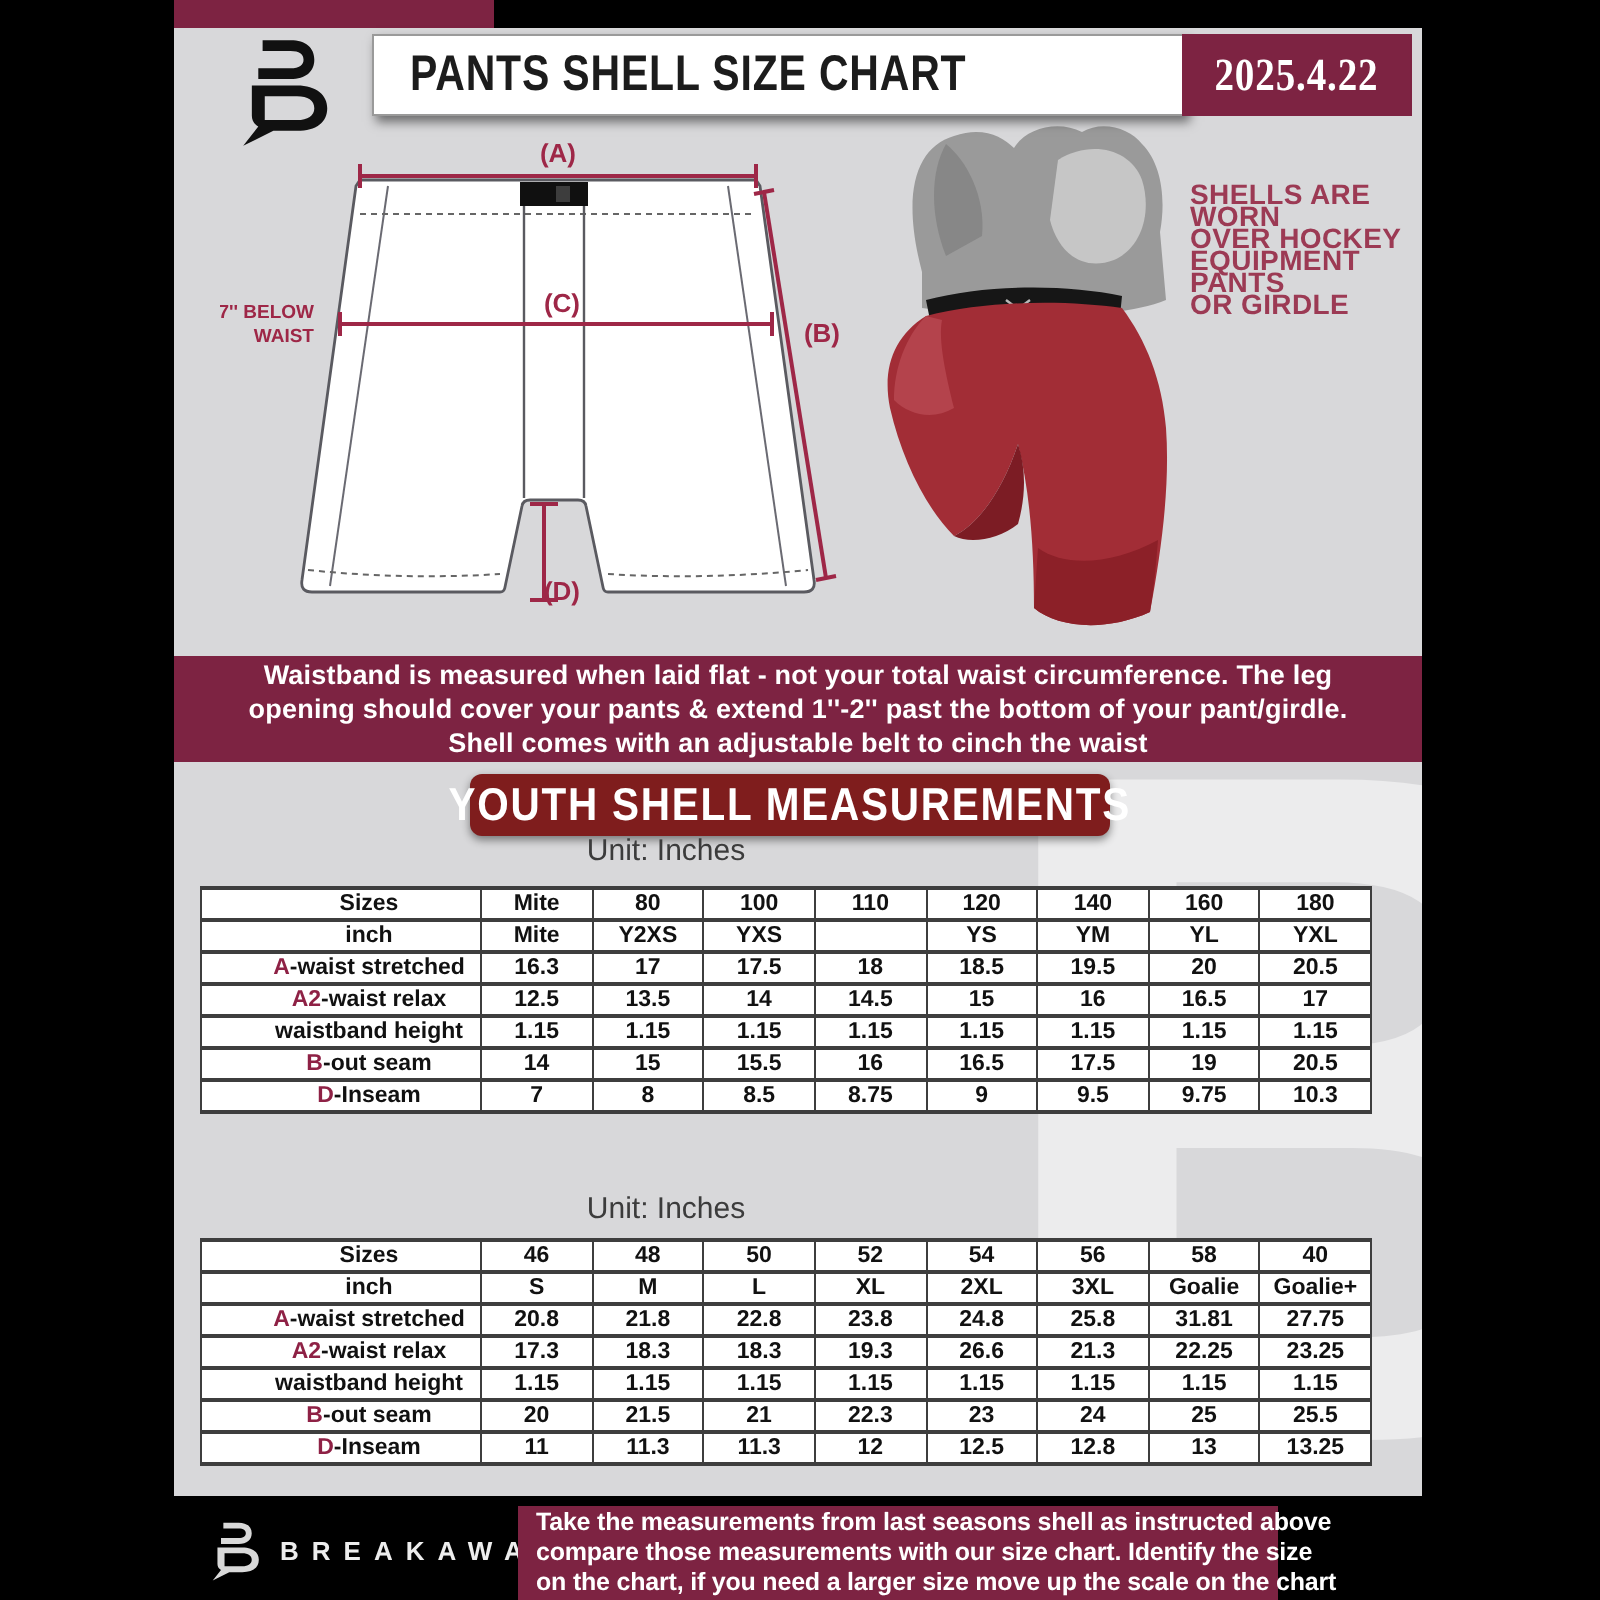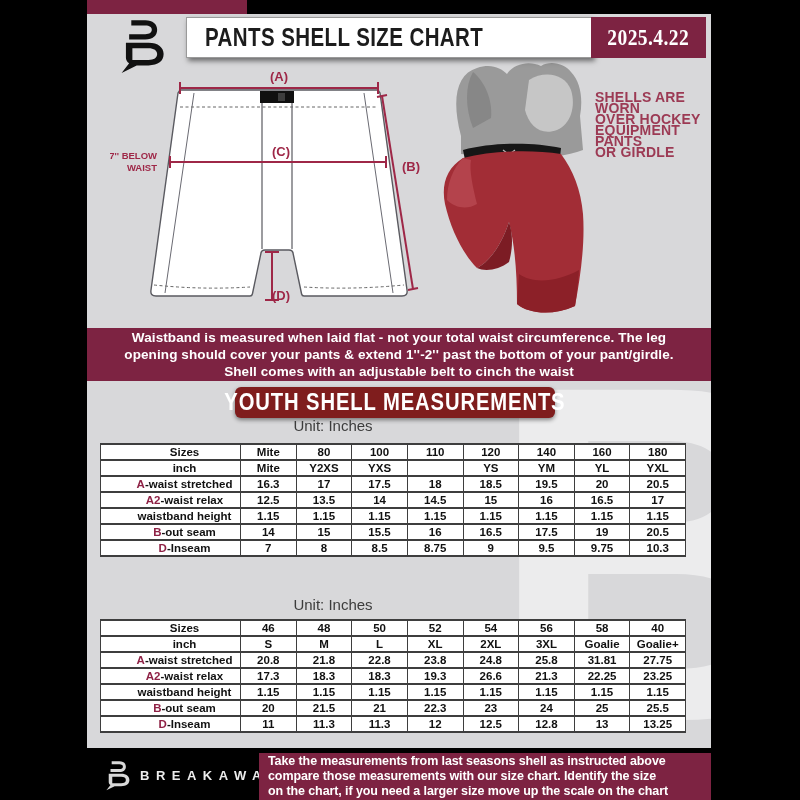--- a/index.html
+++ b/index.html
@@ -32,21 +32,21 @@
                    background:#fff;z-index:3;}
   table.size-table td,table.size-table th{border-top:2px solid #3e3e3e;border-bottom:2px solid #3e3e3e;
                    border-left:1px solid #3e3e3e;border-right:1px solid #3e3e3e;
                    height:14px;padding:0;font-size:11.5px;line-height:13px;color:#111;}
   table.size-table th{text-align:center;padding-left:28px;font-weight:bold;}
   table.size-table td{text-align:center;font-weight:bold;}
   .mprefix{color:#8e2145;}
   .footer-bar{position:absolute;left:0;top:748px;width:800px;height:52px;background:#000;z-index:6;}
   .footer-brand{position:absolute;left:104px;top:760px;display:flex;align-items:center;gap:10px;z-index:7;}
   .footer-brand .brand-text{color:#ededed;font-size:13px;font-weight:600;letter-spacing:6.5px;}
-  .footer-note{position:absolute;left:259px;top:753px;width:452px;height:47px;background:#7d2342;z-index:7;
+  .footer-note{position:absolute;left:259px;top:753px;width:380px;height:47px;background:#7d2342;z-index:7;
                display:flex;flex-direction:column;justify-content:center;padding-left:9px;box-sizing:border-box;}
   .footer-note .line{color:#fff;font-size:12.5px;font-weight:bold;line-height:15px;white-space:nowrap;letter-spacing:-.1px;}
 </style>
 </head>
 <body>
 
 <div class="canvas">
 
   <div class="page">
     <div class="watermark">B</div>

